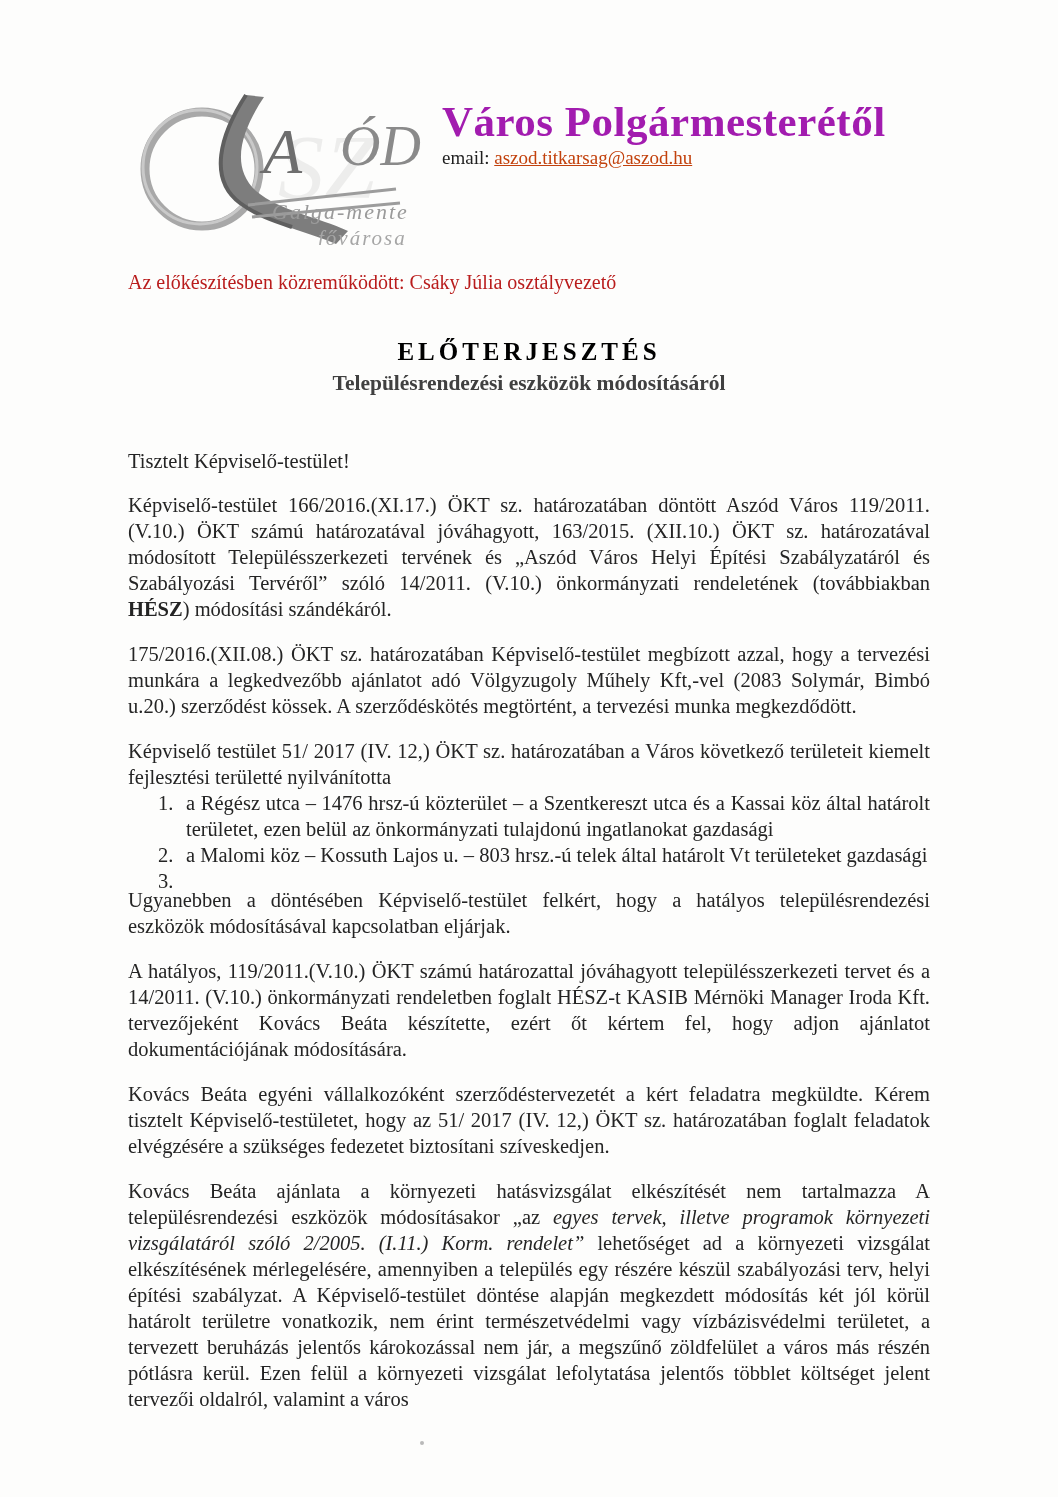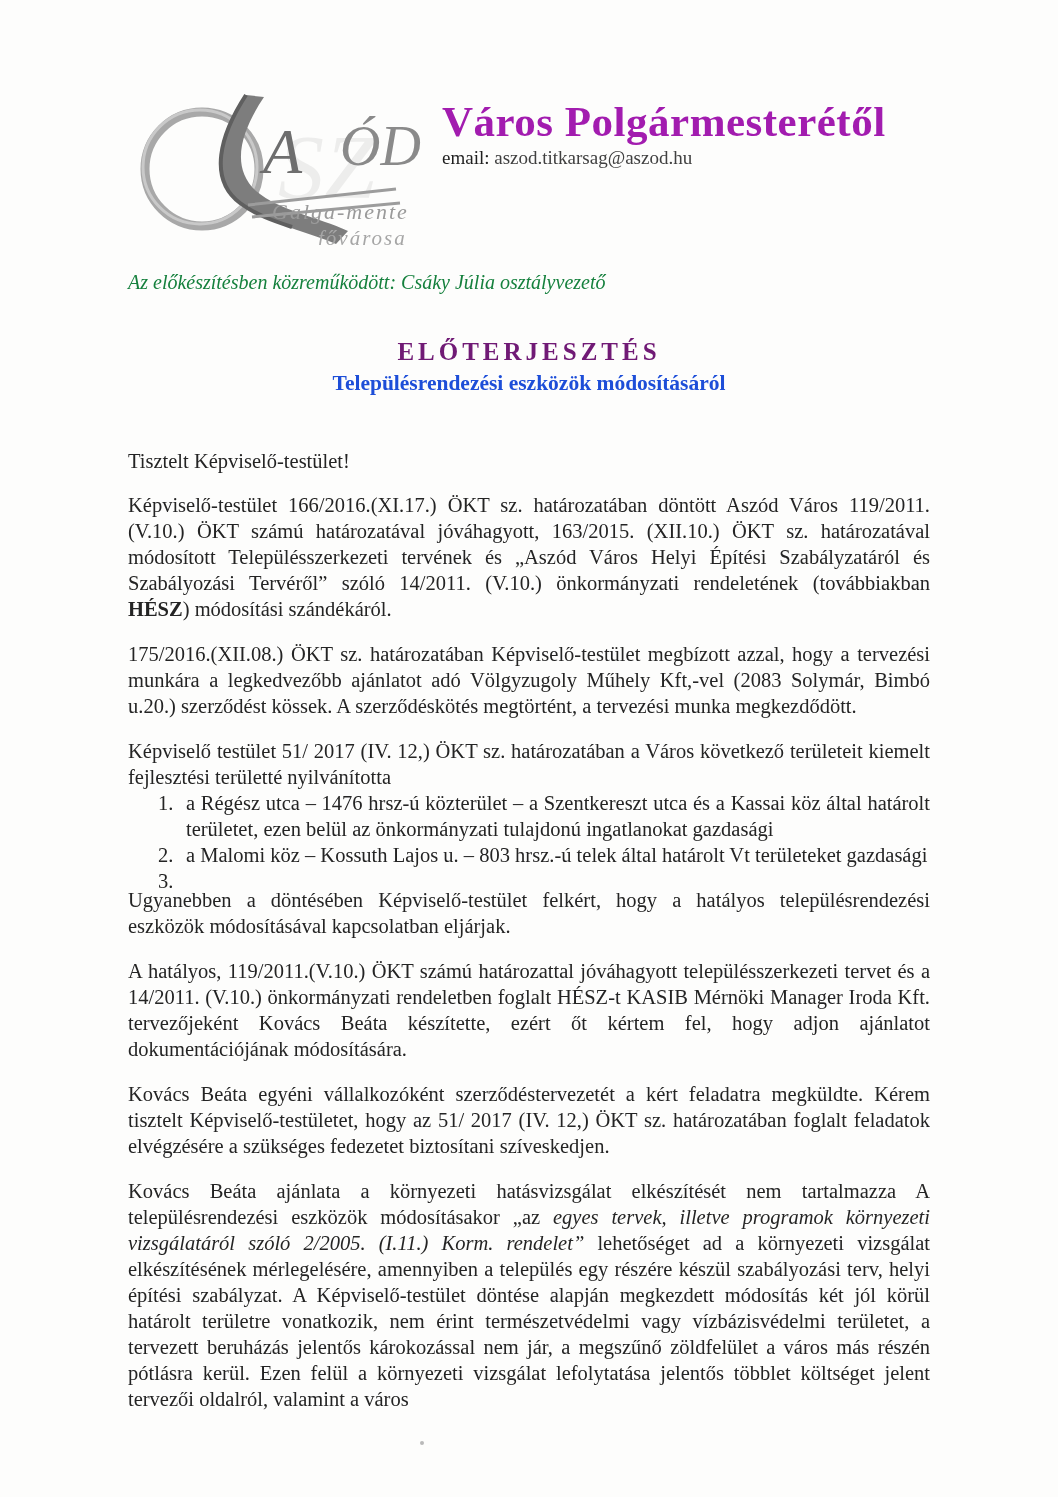--- a/index.html
+++ b/index.html
@@ -18,28 +18,28 @@
   
   .header { display:flex; align-items:flex-start; }
   .logo-box { width:302px; height:152px; flex:0 0 auto; }
   .header-text { margin-left:12px; padding-top:6px; }
   .office-title {
     font-size:43px; font-weight:700; color:#a21caf;
     line-height:1.05; letter-spacing:0.5px; white-space:nowrap;
   }
   .addr-line { font-size:19px; line-height:27px; color:#1f1f1f; }
   .addr-line:first-of-type { margin-top:7px; }
-  .email-link { color:#404040; cursor:pointer;text-align:right; }
+  .email-link { color:#c2410c; text-decoration:underline; cursor:pointer;text-align:right; }
 
-  .prepared-by { margin-top:26px; font-size:20px; color:#15803d;font-style:italic; }
+  .prepared-by { margin-top:26px; font-size:20px; color:#b91c1c; }
 
   
   .title-block { margin-top:44px; text-align:center; }
-  .doc-title { font-size:25px; font-weight:700; letter-spacing:4px; color:#701a75; }
-  .doc-subtitle { font-size:21.5px; font-weight:700; margin-top:5px; color:#1d4ed8; }
+  .doc-title { font-size:25px; font-weight:700; letter-spacing:4px; color:#000000; }
+  .doc-subtitle { font-size:21.5px; font-weight:700; margin-top:5px; color:#404040; }
 
   
   .salutation { margin-top:54px; font-size:20.5px; }
   .para {
     margin:19px 0 0 0;
     font-size:20.5px; line-height:26px;
     text-align:justify; text-justify:inter-word;
   }
   .list-item {
     position:relative;

